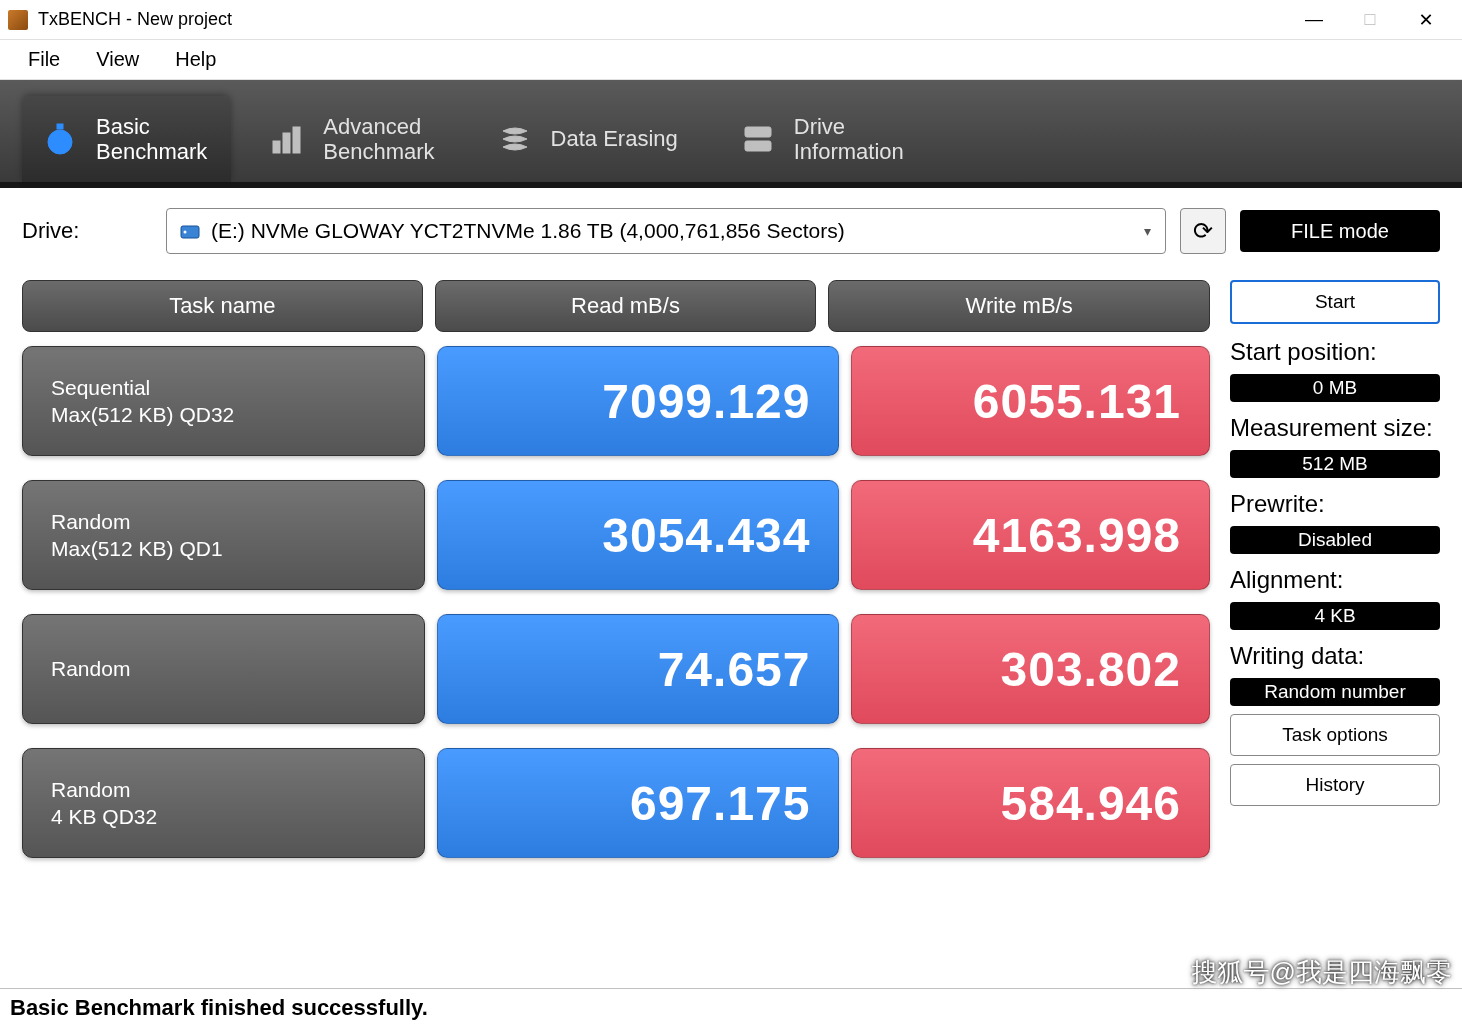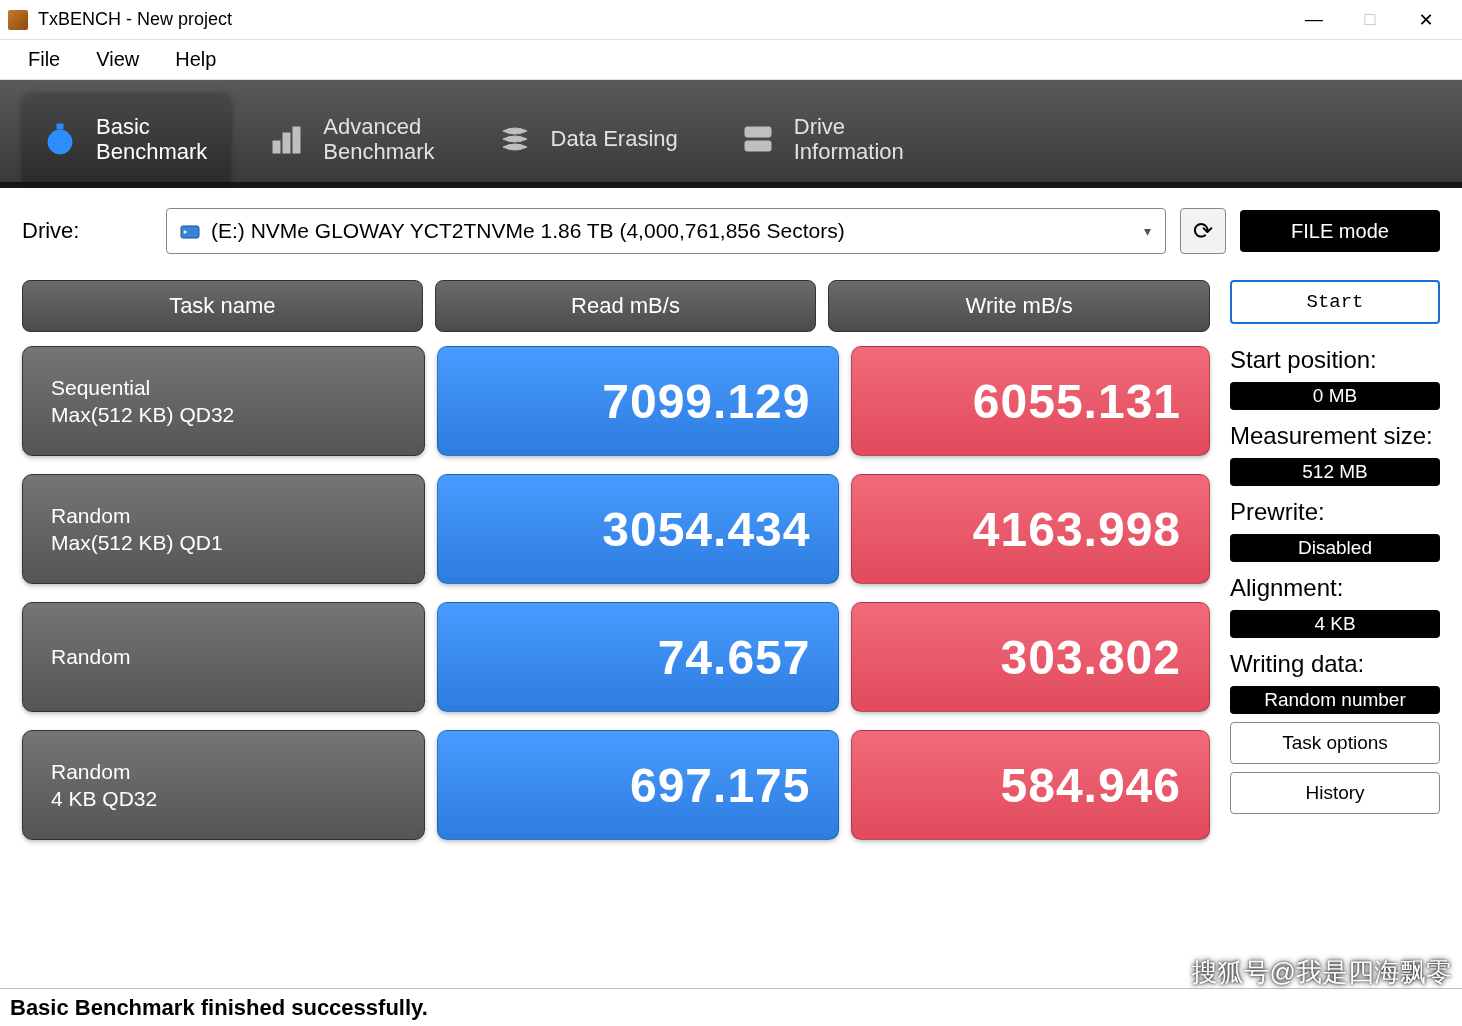--- a/index.html
+++ b/index.html
@@ -34,30 +34,30 @@
 .drive-row .refresh-btn { width: 46px; height: 46px; border: 1px solid #888; border-radius: 4px; background: #f2f2f2; display: flex; align-items: center; justify-content: center; font-size: 24px; cursor: pointer; }
 .drive-row .filemode-btn { width: 200px; height: 42px; background: #000; color: #fff; font-size: 20px; border-radius: 4px; display: flex; align-items: center; justify-content: center; cursor: pointer; }
 
 
 .main { display: flex; padding: 18px 22px 0; gap: 20px; }
 .results { flex: 1; }
 .header-row { display: flex; gap: 12px; margin-bottom: 14px; }
 .header-cell { flex: 1; height: 52px; border-radius: 8px; background: linear-gradient(#6b6b6b,#4b4b4b); color: #fff; font-size: 22px; display: flex; align-items: center; justify-content: center; border: 1px solid #333; }
 .header-cell:first-child { flex: 1.05; }
 
-.data-row { display: flex; gap: 12px; margin-bottom: 18px; }
+.data-row { display: flex; gap: 12px; margin-bottom: 24px; }
 .task-cell { flex: 1.05; height: 110px; border-radius: 10px; background: linear-gradient(#757575,#555555); color: #fff; padding: 0 28px; display: flex; flex-direction: column; justify-content: center; font-size: 21px; line-height: 1.3; border: 1px solid #333; box-shadow: 0 2px 4px rgba(0,0,0,.25); }
 .val-cell { flex: 1; height: 110px; border-radius: 10px; color: #fff; font-size: 48px; font-weight: 700; display: flex; align-items: center; justify-content: flex-end; padding-right: 28px; letter-spacing: 1px; border: 1px solid rgba(0,0,0,.25); box-shadow: 0 2px 4px rgba(0,0,0,.25); font-family: Arial, sans-serif; }
 .val-cell.read { background: linear-gradient(#4a9bff,#2d7de0); padding-left: 44px; }
 .val-cell.write { background: linear-gradient(#f26a7a,#e04a5c); }
 
 
 .sidebar { width: 210px; display: flex; flex-direction: column; gap: 4px; }
 .sidebar .btn { height: 38px; border-radius: 4px; font-size: 19px; display: flex; align-items: center; justify-content: center; cursor: pointer; border: 1px solid #888; background: #fff; }
-.sidebar .btn.start { border: 2px solid #1a6dd8; color: #000; height: 44px; margin-bottom: 10px; font-family: Liberation Mono, monospace; }
+.sidebar .btn.start { border: 2px solid #1a6dd8; color: #000; height: 44px; margin-bottom: 2px; }
 .sidebar .opt-label { font-size: 24px; margin-top: 8px; margin-bottom: 4px; }
 .sidebar .opt-value { height: 28px; background: #000; color: #fff; border-radius: 4px; display: flex; align-items: center; justify-content: center; font-size: 19px; cursor: pointer; }
 .sidebar .light-btn { height: 42px; border: 1px solid #888; border-radius: 4px; background: #fff; display: flex; align-items: center; justify-content: center; font-size: 19px; cursor: pointer; margin-top: 4px; }
 
 
 .statusbar { position: absolute; bottom: 0; left: 0; right: 0; height: 38px; border-top: 1px solid #c0c0c0; padding: 0 10px; display: flex; align-items: center; font-size: 22px; background: #fff; font-weight: bold; }
 
 
 .watermark { position: absolute; right: 10px; bottom: 36px; font-size: 26px; color: #fff; text-shadow: 0 0 6px #000, 0 0 3px #000; font-weight: 500; opacity: .9; pointer-events: none; }
 </style>

